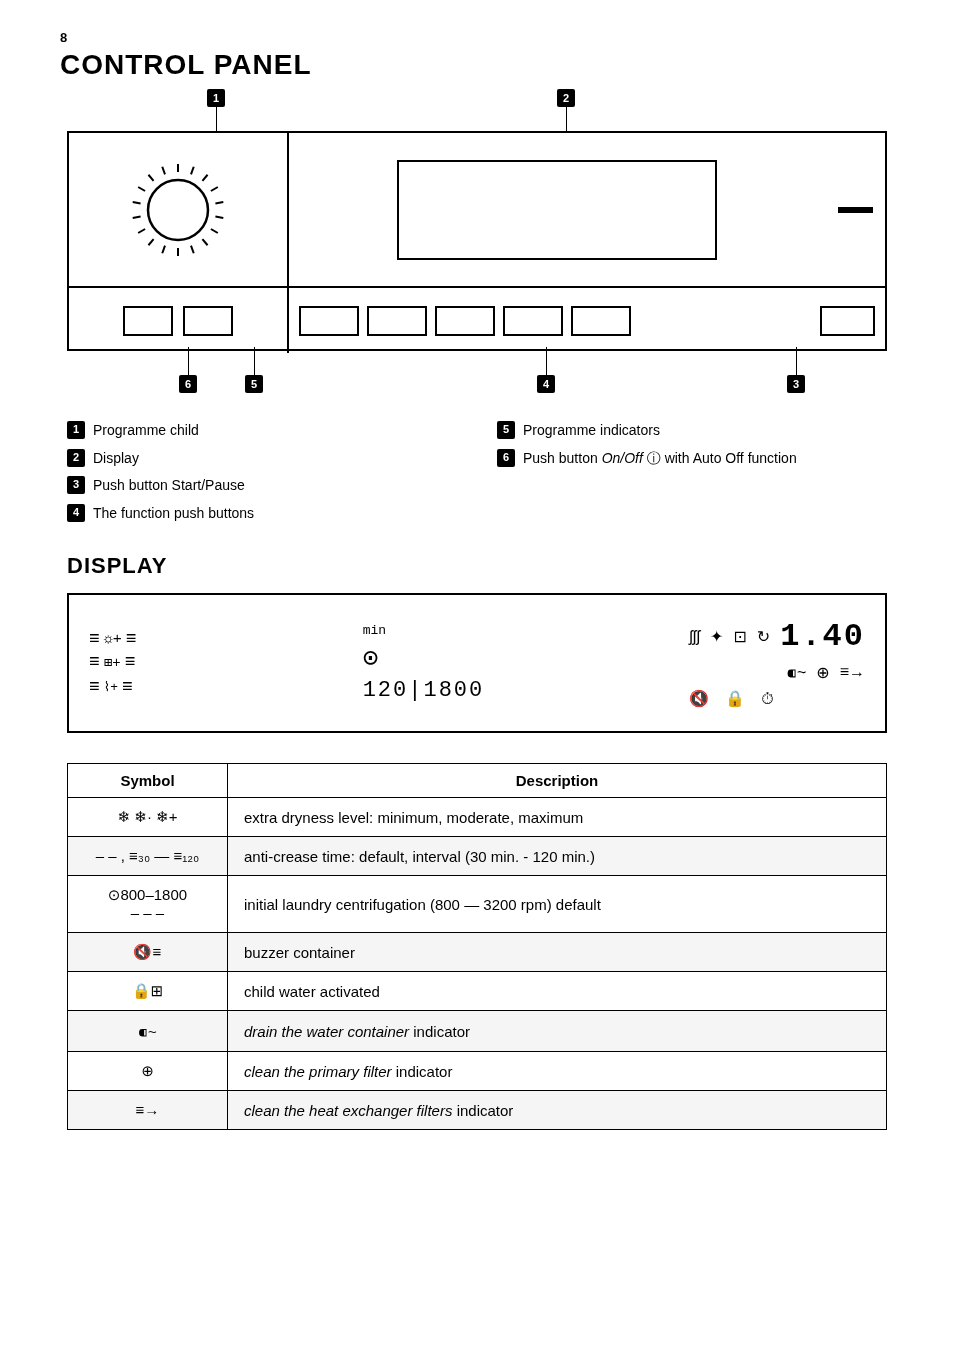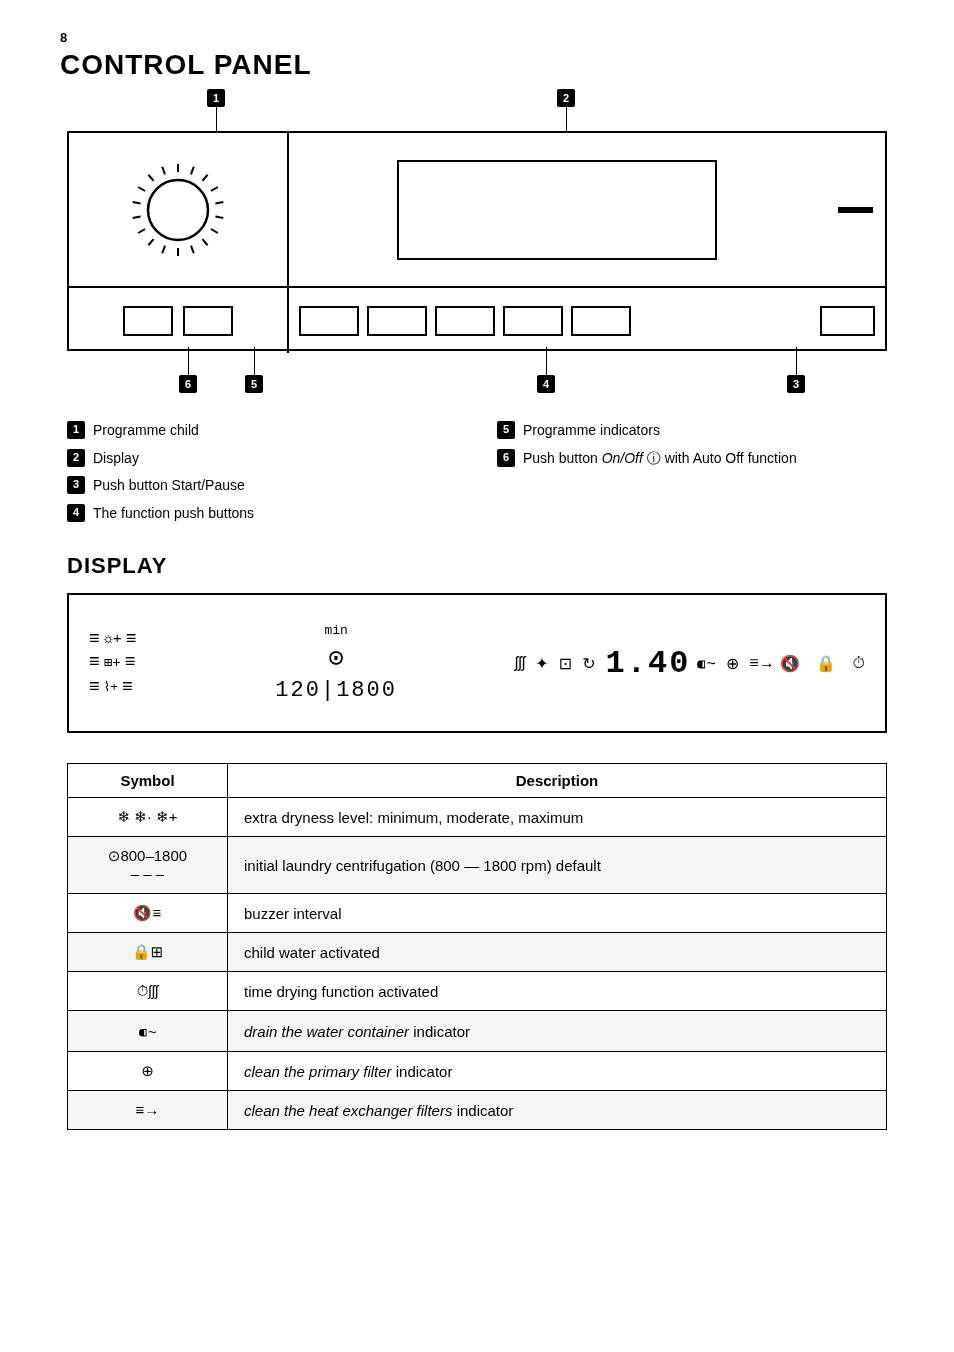--- a/index.html
+++ b/index.html
@@ -434,27 +434,27 @@
       <span style="font-size:14px;">⊞+</span>
       <span style="font-size:18px;">≡</span>
     </div>
     <div style="display:flex;align-items:center;gap:4px;margin-top:2px;">
       <span style="font-size:18px;">≡</span>
       <span style="font-size:13px;">⌇+</span>
       <span style="font-size:18px;">≡</span>
     </div>
   </div>
 
-  <div style="display:flex;flex-direction:column;align-items:center;gap:4px;font-family:'Courier New',monospace;margin-left:21px;">
+  <div style="display:flex;flex-direction:column;align-items:flex-start;gap:4px;font-family:'Courier New',monospace;margin-left:21px;">
     <div style="font-size:13px;">min</div>
     <div style="font-size:26px;">⊙</div>
     <div style="font-size:22px;font-weight:normal;letter-spacing:2px;">120|1800</div>
   </div>
 
-  <div style="display:flex;gap:6px;font-family:'Segoe UI Symbol',Arial,sans-serif;">
+  <div style="display:flex;flex-direction:column;gap:6px;font-family:'Segoe UI Symbol',Arial,sans-serif;">
     <div style="display:flex;align-items:center;gap:10px;">
       <span style="font-size:16px;">ʃʃʃ</span>
       <span style="font-size:16px;">✦</span>
       <span style="font-size:16px;">⊡</span>
       <span style="font-size:16px;">↻</span>
       <span style="font-size:32px;font-weight:bold;font-family:'Courier New',monospace;letter-spacing:2px;">1.40</span>
     </div>
     <div style="display:flex;align-items:center;gap:10px;justify-content:flex-end;">
       <span style="font-size:16px;">⁌~</span>
       <span style="font-size:16px;">⊕</span>
@@ -477,42 +477,42 @@
   </thead>
   <tbody>
     <tr>
       <td>
         <span class="sym">❄ ❄· ❄+</span>
       </td>
       <td>extra dryness level: minimum, moderate, maximum</td>
     </tr>
     <tr>
       <td>
+        <span class="sym">– – , ≡₃₀ — ≡₁₂₀</span>
+      </td>
+      <td>anti-crease time: default, interval (30 min. - 120 min.)</td>
+    </tr>
+    <tr>
+      <td>
         <span class="sym" style="display:block;">⊙800–1800</span>
         <span class="sym">– – –</span>
       </td>
-      <td>initial laundry centrifugation (800 — 1800 rpm) default</td>
+      <td>initial laundry centrifugation (800 — 3200 rpm) default</td>
     </tr>
     <tr>
       <td>
         <span class="sym">🔇≡</span>
       </td>
-      <td>buzzer interval</td>
+      <td>buzzer container</td>
     </tr>
     <tr>
       <td>
         <span class="sym">🔒⊞</span>
       </td>
       <td>child water activated</td>
-    </tr>
-    <tr>
-      <td>
-        <span class="sym">⏱ʃʃʃ</span>
-      </td>
-      <td>time drying function activated</td>
     </tr>
     <tr>
       <td>
         <span class="sym">⁌~</span>
       </td>
       <td><em>drain the water container</em> indicator</td>
     </tr>
     <tr>
       <td>
         <span class="sym">⊕</span>

